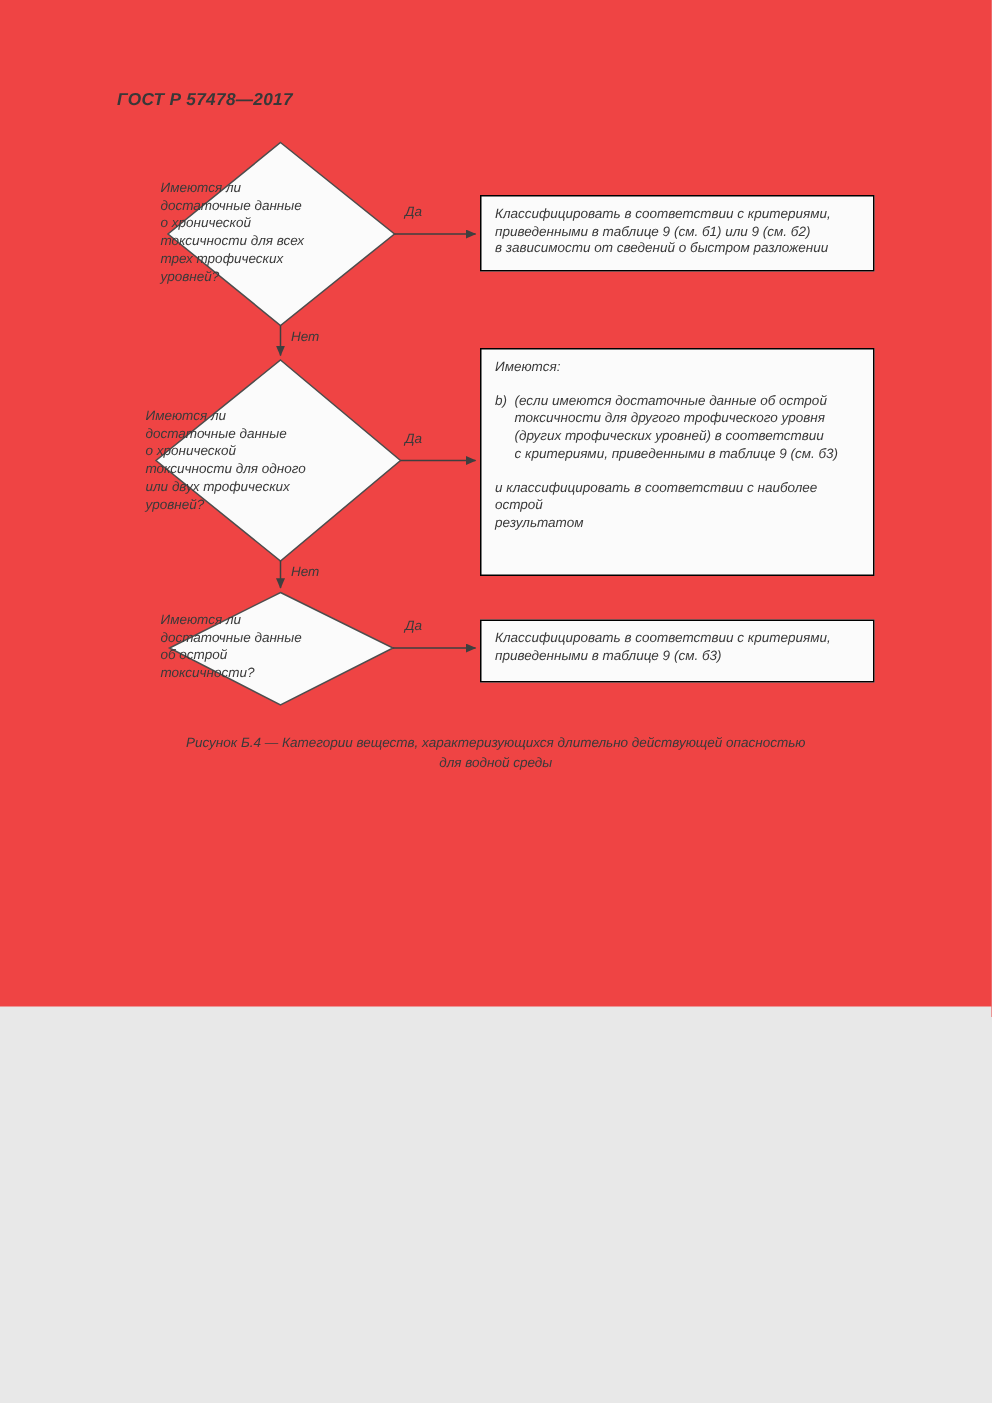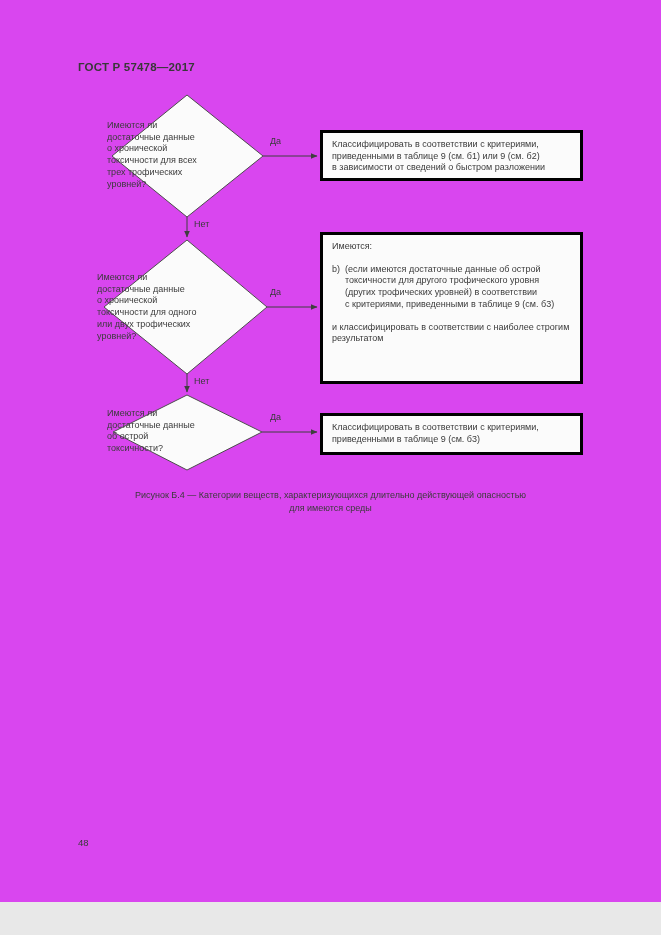--- a/index.html
+++ b/index.html
@@ -3,24 +3,25 @@
 <meta charset="utf-8">
 <style>
   html, body { margin: 0; padding: 0; }
   body {
     background: #e8e8e8;
     font-family: "Liberation Sans", sans-serif;
   }
   .page {
     position: relative;
     width: 661px;
-    height: 902px;
-    background: #d946ef;
+    height: 671px;
+    background: #ef4444;
     color: #3a3a3a;
     overflow: hidden;
+    font-style: italic;
   }
   .doc-header {
     position: absolute;
     left: 78px;
     top: 61px;
     font-size: 11.5px;
     font-weight: bold;
     letter-spacing: 0.2px;
     color: #383838;
   }
@@ -49,21 +50,21 @@
     position: absolute;
     text-align: left;
     font-size: 9px;
     line-height: 11.7px;
     white-space: pre-line;
     color: #3a3a3a;
   }
   .flow-box {
     position: absolute;
     box-sizing: border-box;
-    border: 3px solid #000000;
+    border: 1px solid #000000;
     background: #fbfbfb;
     font-size: 9px;
     line-height: 11.7px;
     color: #3a3a3a;
     padding: 6px 6px 4px 9px;
   }
   .flow-box .pre { white-space: pre-line; }
   .flow-box .list-item {
     padding-left: 13px;
     text-indent: -13px;
@@ -142,27 +143,27 @@
 приведенными в таблице 9 (см. б1) или 9 (см. б2)
 в зависимости от сведений о быстром разложении</div>
   </div>
 
   <div class="flow-box" style="left:320px; top:232px; width:263px; height:152px;">
     <div class="box-title">Имеются:</div>
     <div class="list-item">b)&nbsp;&nbsp;(если имеются достаточные данные об острой
 токсичности для другого трофического уровня
 (других трофических уровней) в соответствии
 с критериями, приведенными в таблице 9 (см. б3)</div>
-    <div class="box-footer">и классифицировать в соответствии с наиболее строгим
+    <div class="box-footer">и классифицировать в соответствии с наиболее острой
 результатом</div>
   </div>
 
   <div class="flow-box" style="left:320px; top:413px; width:263px; height:42px;">
     <div class="pre">Классифицировать в соответствии с критериями,
 приведенными в таблице 9 (см. б3)</div>
   </div>
 
   <div class="figure-caption">Рисунок Б.4 — Категории веществ, характеризующихся длительно действующей опасностью
-для имеются среды</div>
+для водной среды</div>
 
   <div class="page-number">48</div>
 
 </div>
 
 </body></html>

